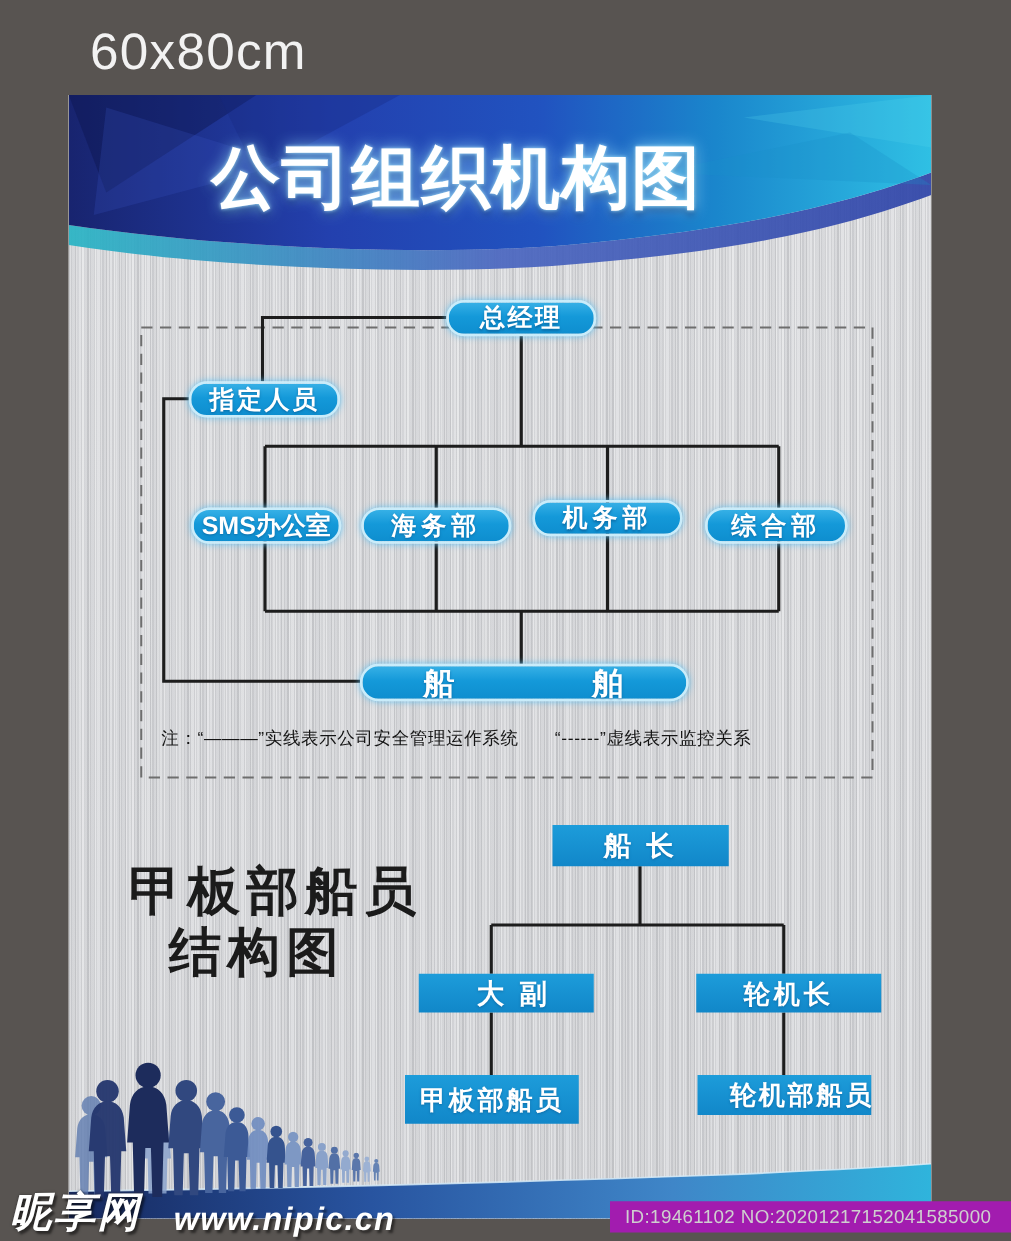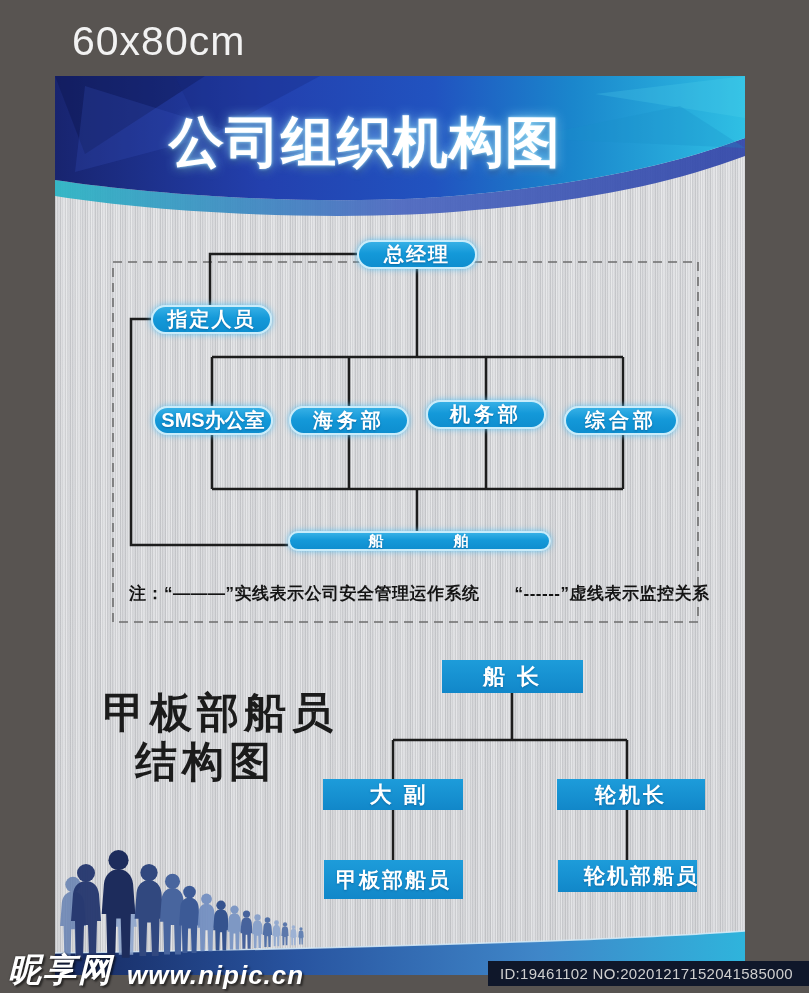--- a/index.html
+++ b/index.html
@@ -57,49 +57,48 @@
     position:absolute;
     background:linear-gradient(180deg,#1d9cda,#1187c9);
     color:#fff; font-weight:bold; font-size:21px; letter-spacing:3px;
     display:flex; align-items:center; justify-content:center;
     text-shadow:0 1px 2px rgba(0,60,110,.4);
     white-space:pre;
   }
 
   .chart-note {
     position:absolute; left:74px; top:506px; width:575px; height:24px;
-    font-size:17px; font-weight:bold; color:#141414; letter-spacing:.5px;
+    font-size:14px; font-weight:normal; color:#141414; letter-spacing:.5px;
     white-space:pre;
-    text-align:center;
   }
 
   .ship-chart-heading {
     position:absolute; left:48px; top:612px; width:205px;
     text-align:center; color:#1b1b1b; font-weight:900;
     font-size:42px; line-height:49px; letter-spacing:5px; white-space:nowrap;
   }
 
   .bottom-svg { position:absolute; left:0; bottom:0; }
 
   
   .watermark {
     position:absolute; left:8px; top:948px; z-index:6;
-    display:flex; align-items:flex-end; gap:14px; color:#fff; font-style:italic;
+    display:flex; align-items:flex-end; gap:26px; color:#fff; font-style:italic;
   }
   .watermark .site-name {
     font-size:33px; font-weight:900; letter-spacing:2px;
     text-shadow:2px 2px 2px rgba(0,0,0,.5), 0 0 2px rgba(40,40,40,.8);
   }
   .watermark .site-url {
     font-size:26px; font-weight:bold; letter-spacing:1px; padding-bottom:2px;
     text-shadow:2px 2px 2px rgba(0,0,0,.5);
   }
   .id-box {
     position:absolute; right:0; top:961px; height:25px; z-index:6;
-    background:#0f172a; color:#cfcfcf; font-size:15px; line-height:25px;
+    background:#a21caf; color:#cfcfcf; font-size:15px; line-height:25px;
     padding:0 16px 0 12px; letter-spacing:.3px;
   }
 </style>
 </head>
 <body>
 
 <div id="stage">
 
   <div class="size-label">60x80cm</div>
 
@@ -159,31 +158,31 @@
         <path d="M572,734 V784"></path>
       </g>
     </svg>
 
     <div class="pill" style="left:302px; top:164px; width:120px; height:29px;">总经理</div>
     <div class="pill" style="left:96px; top:229px; width:121px; height:29px;">指定人员</div>
     <div class="pill" style="left:98px; top:330px; width:120px; height:29px; letter-spacing:0;">SMS办公室</div>
     <div class="pill" style="left:234px; top:330px; width:120px; height:29px; letter-spacing:4px;">海务部</div>
     <div class="pill" style="left:371px; top:324px; width:120px; height:29px; letter-spacing:4px;">机务部</div>
     <div class="pill" style="left:509px; top:330px; width:114px; height:29px; letter-spacing:4px;">综合部</div>
-    <div class="pill" style="left:233px; top:455px; width:263px; height:20px; border-radius:16px; font-size:15px;">船　　　　舶</div>
+    <div class="pill" style="left:233px; top:455px; width:263px; height:30px; border-radius:16px; font-size:25px;">船　　　　舶</div>
 
     <div class="chart-note">注：“———”实线表示公司安全管理运作系统　　“------”虚线表示监控关系</div>
 
     <div class="ship-chart-heading">
       <div>甲板部船员</div>
       <div>结构图</div>
     </div>
 
     <div class="box" style="left:387px; top:584px; width:141px; height:33px; font-size:22px;">船 长</div>
-    <div class="box" style="left:268px; top:703px; width:140px; height:31px; font-size:22px;padding-left:12px;">大 副</div>
+    <div class="box" style="left:280px; top:703px; width:140px; height:31px; font-size:22px;padding-left:12px;">大 副</div>
     <div class="box" style="left:502px; top:703px; width:148px; height:31px;">轮机长</div>
     <div class="box" style="left:269px; top:784px; width:139px; height:39px; letter-spacing:2px;">甲板部船员</div>
     <div class="box" style="left:503px; top:784px; width:139px; height:32px; letter-spacing:2px;padding-left:28px;">轮机部船员</div>
 
     <svg class="bottom-svg" width="690" height="130" viewBox="0 0 690 130">
       <defs>
         <linearGradient id="swG" x1="0" y1="0" x2="1" y2="0">
           <stop offset="0" stop-color="#16285e"></stop>
           <stop offset="0.35" stop-color="#2854a0"></stop>
           <stop offset="0.7" stop-color="#3f86c8"></stop>

